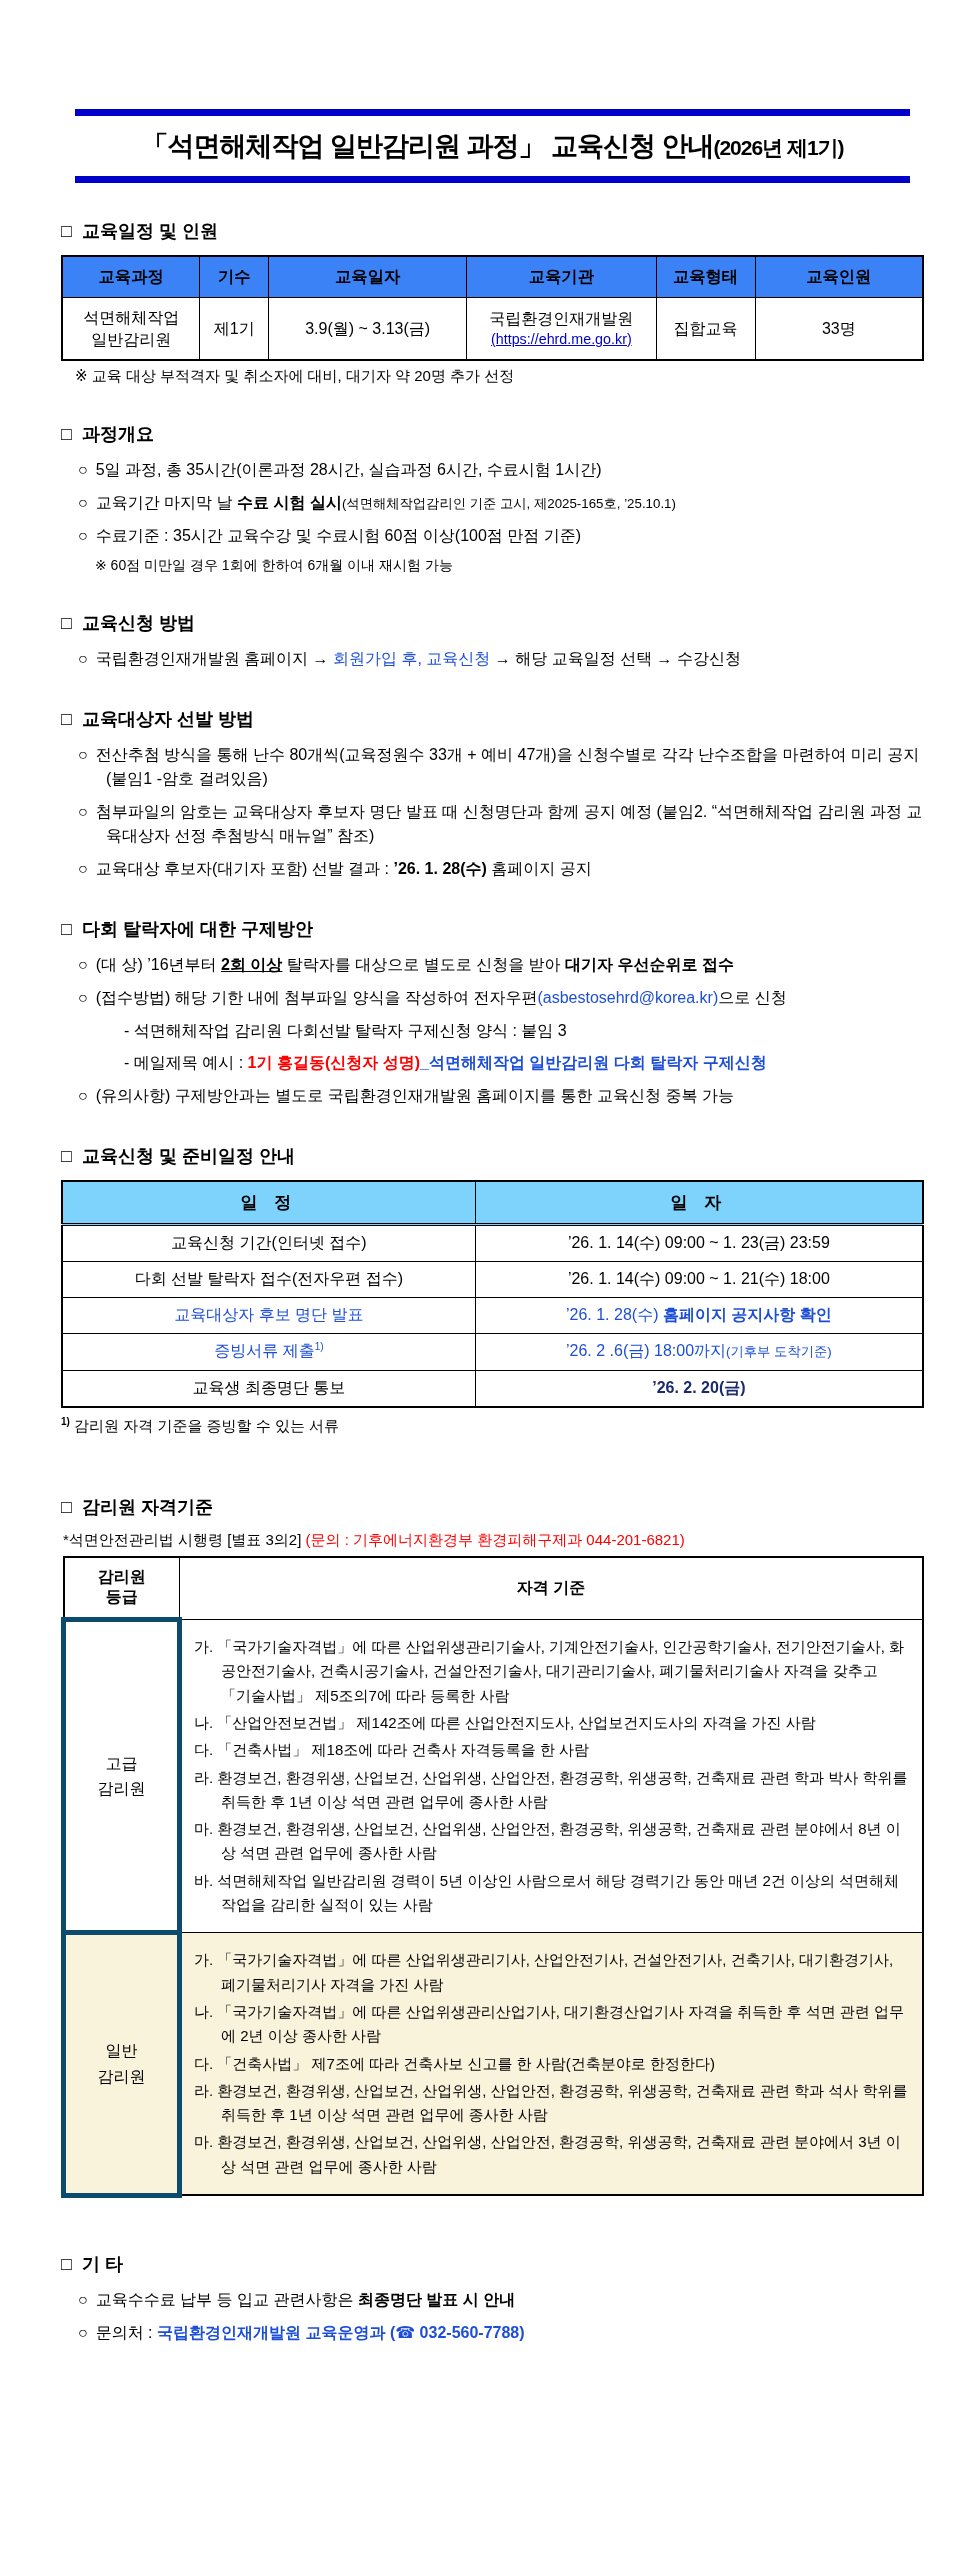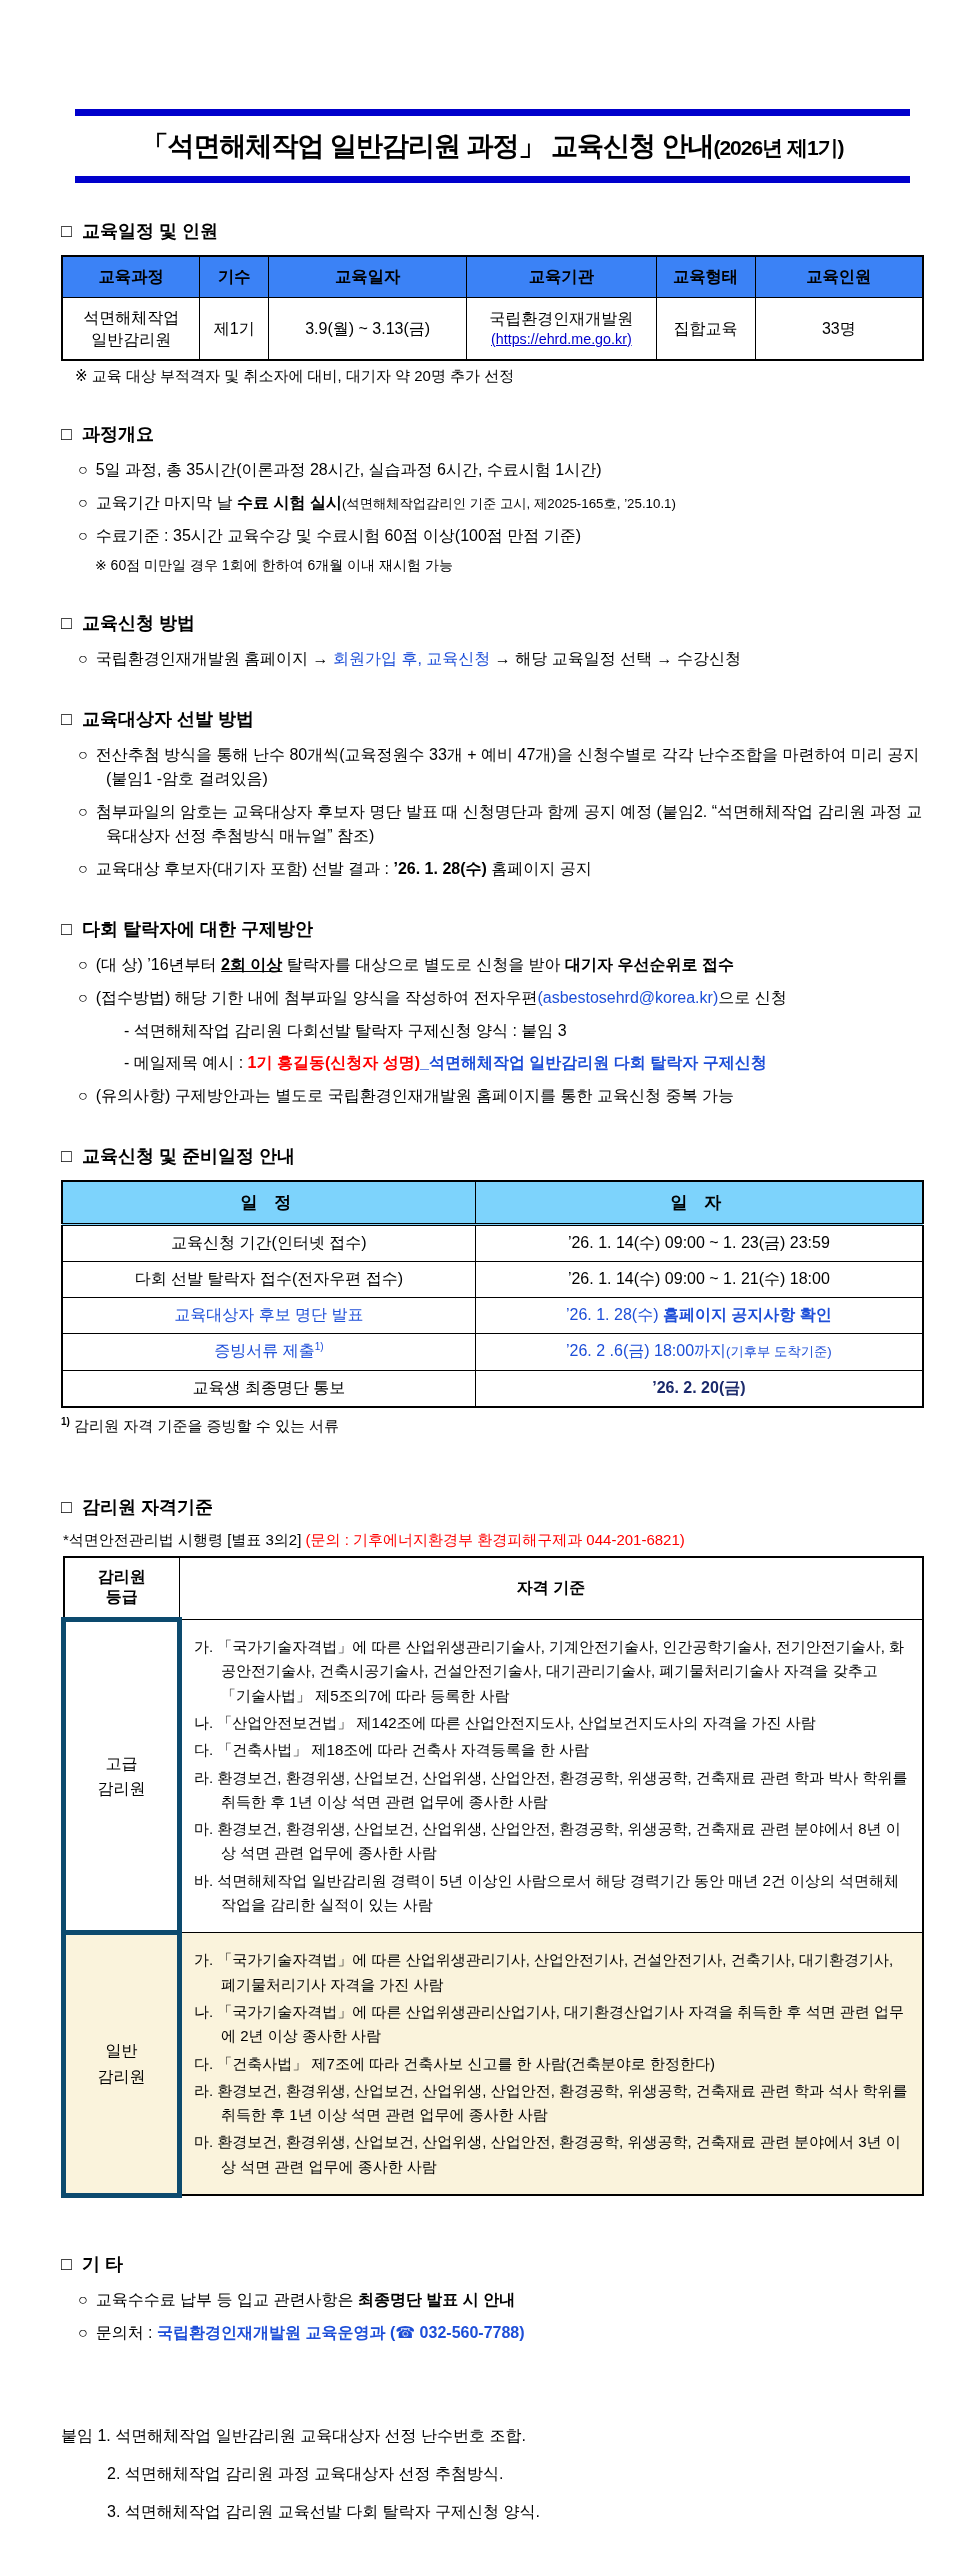--- a/index.html
+++ b/index.html
@@ -203,21 +203,16 @@
           <div class="q-item">마. 환경보건, 환경위생, 산업보건, 산업위생, 산업안전, 환경공학, 위생공학, 건축재료 관련 분야에서 3년 이상 석면 관련 업무에 종사한 사람</div>
         </td>
       </tr>
     </tbody>
   </table>
 
   <h2 class="sec-h" style="margin-top:54px;"><span class="sq">□</span><span>기 타</span></h2>
   <p class="item"><span class="cir">○</span><span>교육수수료 납부 등 입교 관련사항은 </span><span class="bold">최종명단 발표 시 안내</span></p>
   <p class="item"><span class="cir">○</span><span>문의처 : </span><span class="bold blue">국립환경인재개발원 교육운영과 (☎ 032-560-7788)</span></p>
 
-  <div class="attachments">
-    <p class="att-line">붙임 1. 석면해체작업 일반감리원 교육대상자 선정 난수번호 조합.</p>
-    <p class="att-line att-rest">2. 석면해체작업 감리원 과정 교육대상자 선정 추첨방식.</p>
-    <p class="att-line att-rest">3. 석면해체작업 감리원 교육선발 다회 탈락자 구제신청 양식.</p>
-  </div>
 
   <div class="tail"></div>
 </div>
 
 
 </body></html>

